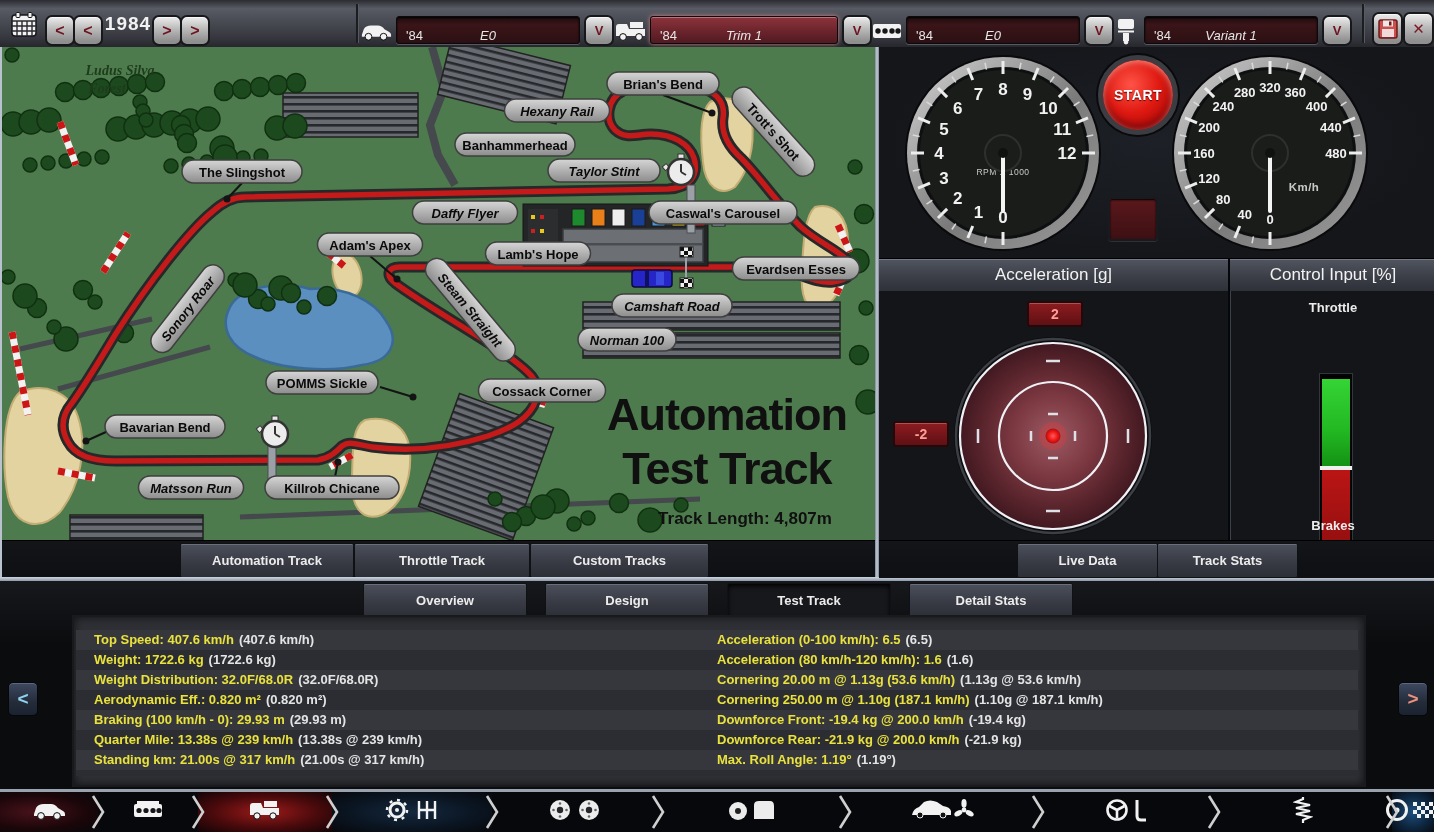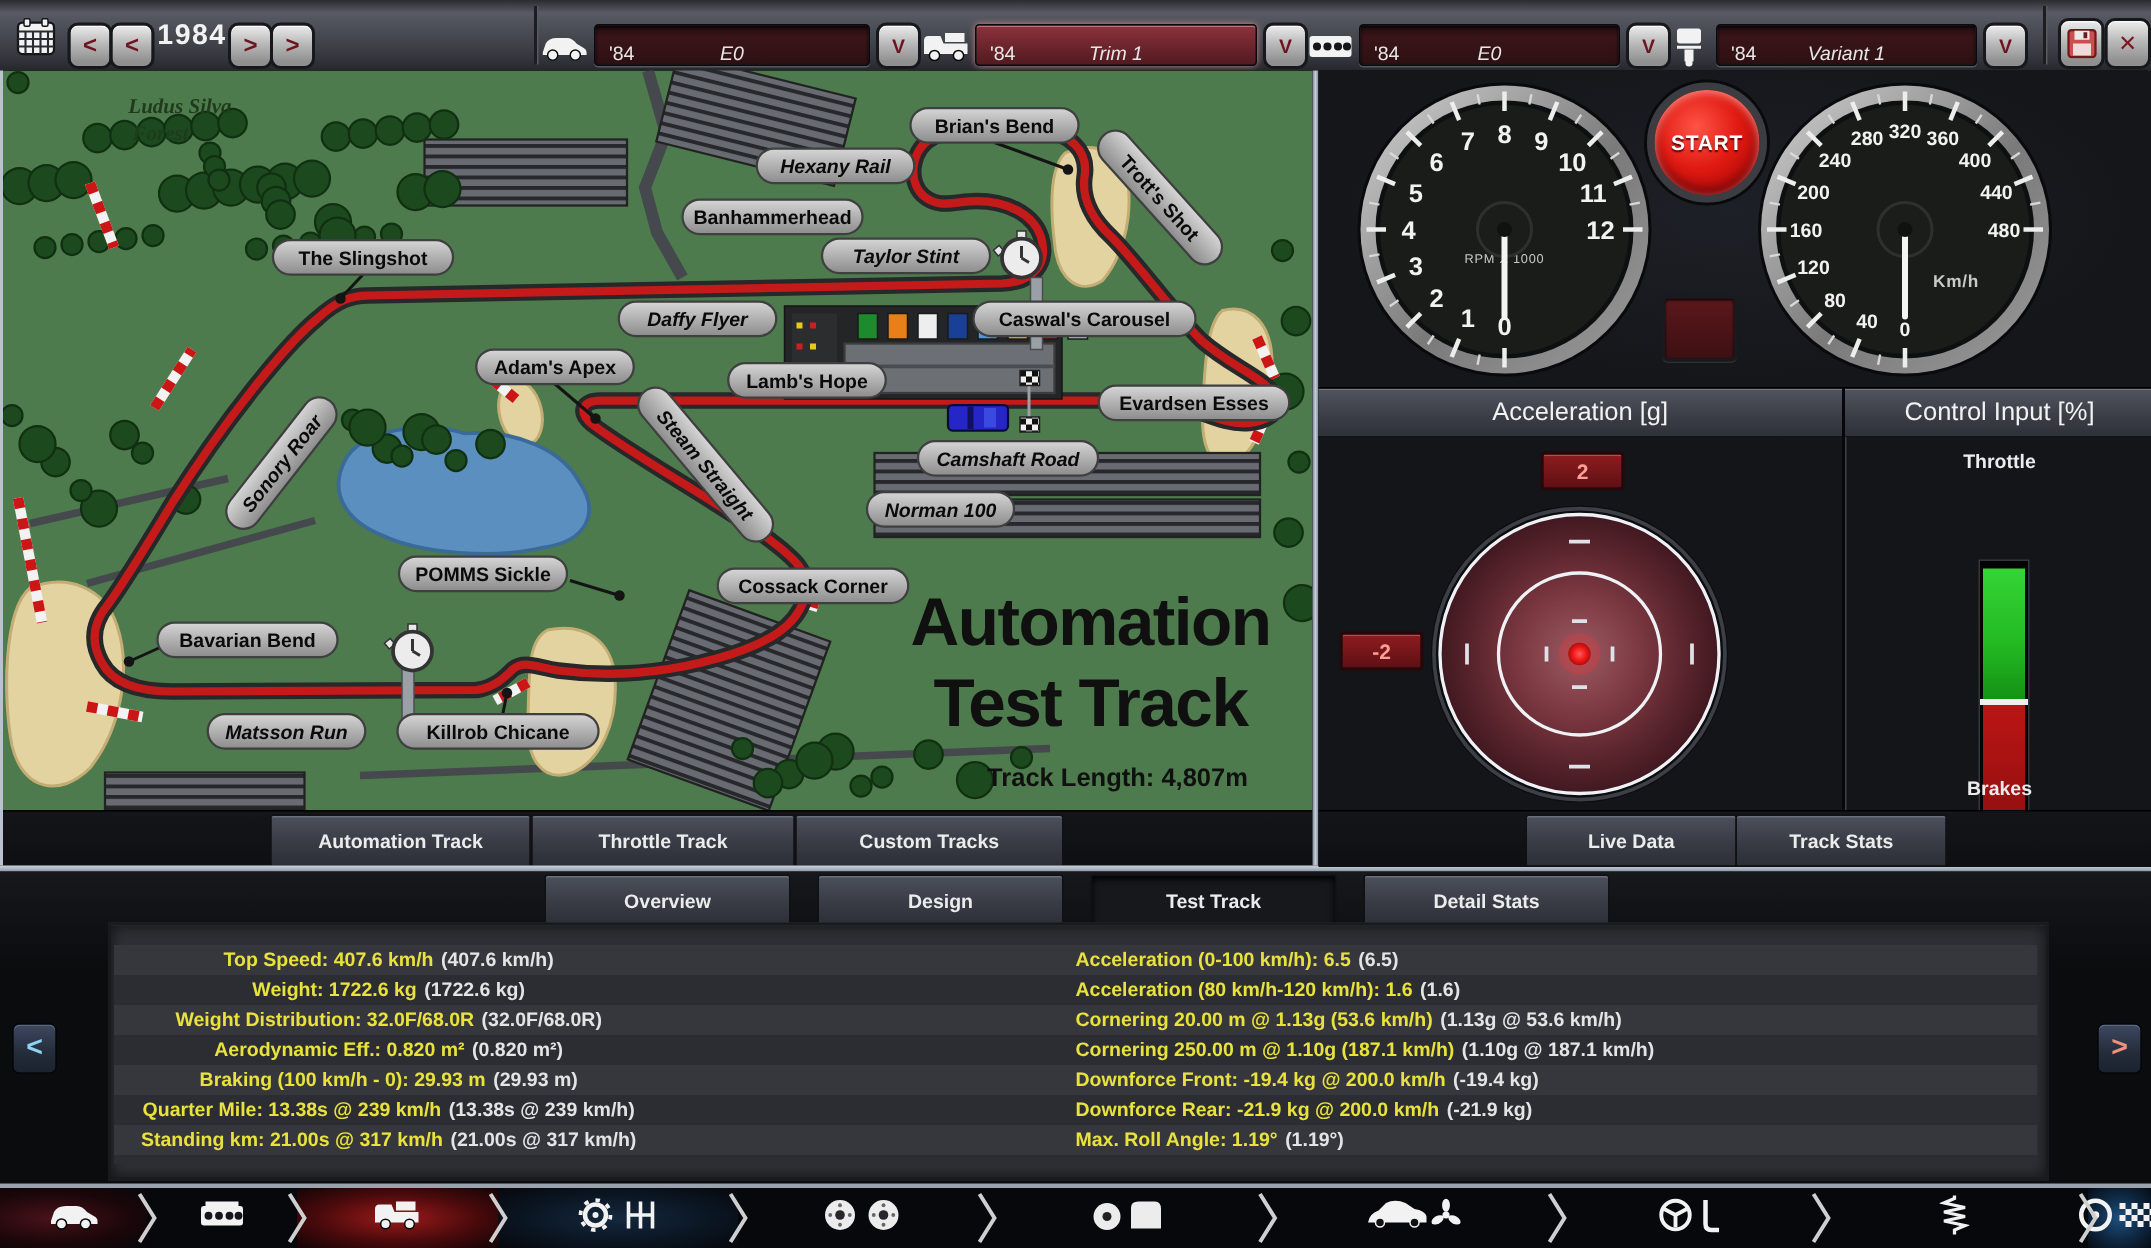--- a/index.html
+++ b/index.html
@@ -666,21 +666,21 @@
 
   <div id="bottom-panel">
     <div id="main-tabs" style="position:absolute;left:363px;top:2px;width:710px;height:29px;display:flex;gap:18px;">
         <div class="tabbtn" style="position: relative; flex: 1 1 0%; top: 0px;">Overview</div>
         <div class="tabbtn" style="position: relative; flex: 1 1 0%; top: 0px;">Design</div>
         <div class="tabbtn" style="position: relative; flex: 1 1 0%; top: 0px; background: rgb(23, 24, 28); box-shadow: rgb(0, 0, 0) 0px 2px 5px inset;">Test Track</div>
         <div class="tabbtn" style="position: relative; flex: 1 1 0%; top: 0px;">Detail Stats</div>
       </div>
     <div id="stats-panel">
       <div id="stats-rows">
-        <div class="statcol" id="stats-left" style="left:18px;text-align:center;">
+        <div class="statcol" id="stats-left" style="left:18px;">
             <div class="statrow"><span class="y" style="color: rgb(234, 226, 60);">Top Speed: 407.6 km/h</span><span class="w">(407.6 km/h)</span></div>
             <div class="statrow"><span class="y" style="color: rgb(234, 226, 60);">Weight: 1722.6 kg</span><span class="w">(1722.6 kg)</span></div>
             <div class="statrow"><span class="y" style="color: rgb(234, 226, 60);">Weight Distribution: 32.0F/68.0R</span><span class="w">(32.0F/68.0R)</span></div>
             <div class="statrow"><span class="y" style="color: rgb(234, 226, 60);">Aerodynamic Eff.: 0.820 m²</span><span class="w">(0.820 m²)</span></div>
             <div class="statrow"><span class="y" style="color: rgb(234, 226, 60);">Braking (100 km/h - 0): 29.93 m</span><span class="w">(29.93 m)</span></div>
             <div class="statrow"><span class="y" style="color: rgb(234, 226, 60);">Quarter Mile: 13.38s @ 239 km/h</span><span class="w">(13.38s @ 239 km/h)</span></div>
             <div class="statrow"><span class="y" style="color: rgb(234, 226, 60);">Standing km: 21.00s @ 317 km/h</span><span class="w">(21.00s @ 317 km/h)</span></div>
           </div>
         <div class="statcol" id="stats-right" style="left:641px;">
             <div class="statrow"><span class="y" style="color: rgb(234, 226, 60);">Acceleration (0-100 km/h): 6.5</span><span class="w">(6.5)</span></div>

